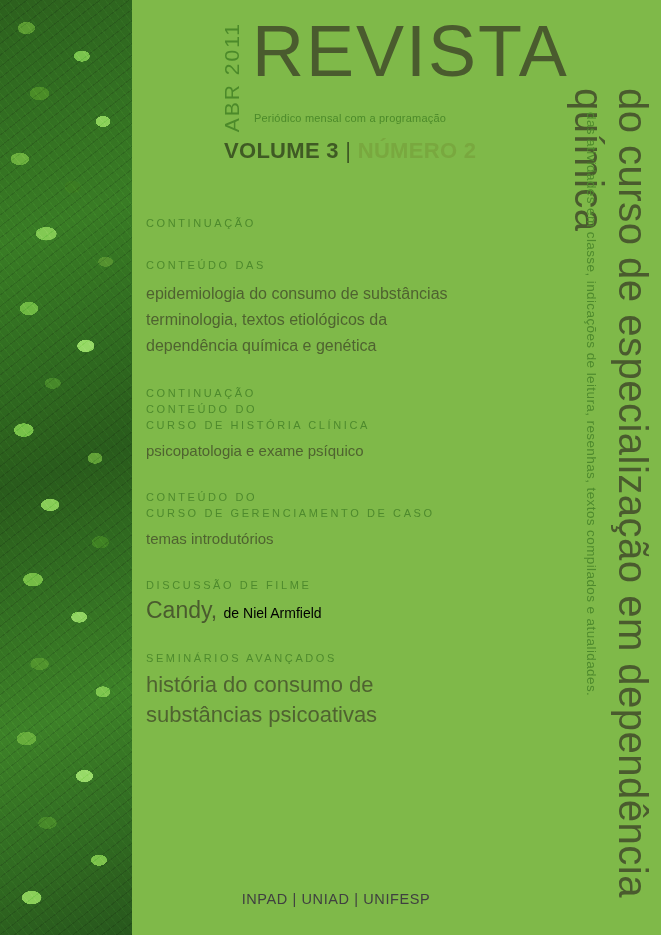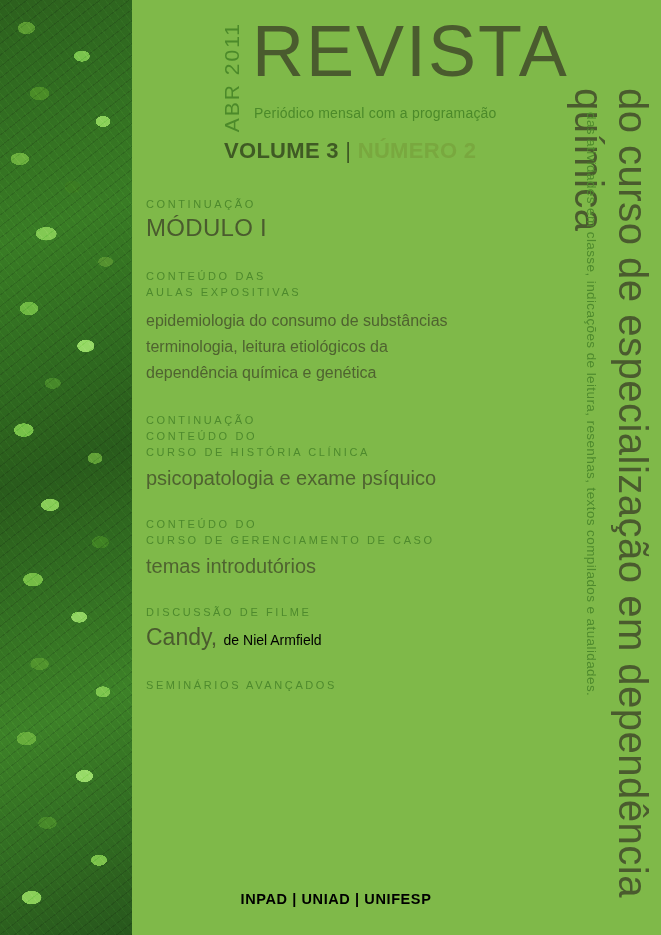--- a/index.html
+++ b/index.html
@@ -96,22 +96,22 @@
     line-height: 78px;
     letter-spacing: 2px;
     color: #4a5b2e;
     font-weight: 400;
     font-family: "Liberation Sans", sans-serif;
   }
 
   .subtitle-sm {
     position: absolute;
     left: 122px;
-    top: 105px;
-    font-size: 14px;
+    top: 112px;
+    font-size: 11px;
     color: #4c8a2a;
     letter-spacing: .2px;
   }
 
   .volume-line {
     position: absolute;
     left: 92px;
     top: 138px;
     font-size: 22px;
     font-weight: 700;
@@ -153,21 +153,21 @@
   }
 
   
   .content {
     position: absolute;
     left: 146px;
     top: 196px;
     width: 380px;
   }
 
-  .block { margin-bottom: 26px; }
+  .block { margin-bottom: 26px; margin-top: 19px; }
 
   .kicker {
     font-size: 11px;
     letter-spacing: 2.6px;
     color: #4e8a2d;
     text-transform: uppercase;
     line-height: 16px;
   }
 
   .headline-md {
@@ -178,21 +178,21 @@
   }
 
   .body-lines {
     font-size: 16px;
     line-height: 26px;
     color: #4f6330;
     margin-top: 8px;
   }
 
   .headline-sm {
-    font-size: 20px;
+    font-size: 15px;
     color: #4f6330;
     margin-top: 6px;
     line-height: 24px;
   }
 
   .film-title {
     font-size: 23px;
     color: #4a5b2e;
     margin-top: 4px;
   }
@@ -208,23 +208,23 @@
     margin-top: 4px;
   }
 
   .footer {
     position: absolute;
     left: 146px;
     bottom: 28px;
     width: 380px;
     text-align: center;
     font-size: 14.5px;
-    font-weight: 700;
+    font-weight: 400;
     letter-spacing: .6px;
-    color: #000000;
+    color: #404040;
   }
 </style>
 </head>
 <body>
 
 <div class="cover">
 
   <div class="photo-strip"></div>
 
   <div class="masthead">
@@ -238,29 +238,27 @@
     </div>
   </div>
 
   <div class="vert-main">do curso de especialização em dependência química</div>
   <div class="vert-sub">das atividades em classe, indicações de leitura, resenhas, textos compilados e atualidades.</div>
 
   <div class="content">
 
     <div class="block">
       <div class="kicker">CONTINUAÇÃO</div>
-      <div class="headline-md">MÓDULO I</div>
     </div>
 
     <div class="block">
       <div class="kicker">CONTEÚDO DAS</div>
-      <div class="kicker">AULAS EXPOSITIVAS</div>
       <div class="body-lines">
         <div>epidemiologia do consumo de substâncias</div>
-        <div>terminologia, leitura etiológicos da</div>
+        <div>terminologia, textos etiológicos da</div>
         <div>dependência química e genética</div>
       </div>
     </div>
 
     <div class="block">
       <div class="kicker">CONTINUAÇÃO</div>
       <div class="kicker">CONTEÚDO DO</div>
       <div class="kicker">CURSO DE HISTÓRIA CLÍNICA</div>
       <div class="headline-sm">psicopatologia e exame psíquico</div>
     </div>
@@ -274,19 +272,23 @@
     <div class="block">
       <div class="kicker">DISCUSSÃO DE FILME</div>
       <div class="film-title">
         <span>Candy,</span>
         <span class="director">de Niel Armfield</span>
       </div>
     </div>
 
     <div class="block">
       <div class="kicker">SEMINÁRIOS AVANÇADOS</div>
+      <div class="headline-lg">
+        <div>história do consumo de</div>
+        <div>substâncias psicoativas</div>
+      </div>
     </div>
 
   </div>
 
   <div class="footer">INPAD | UNIAD | UNIFESP</div>
 
 </div>
 
 </body></html>

